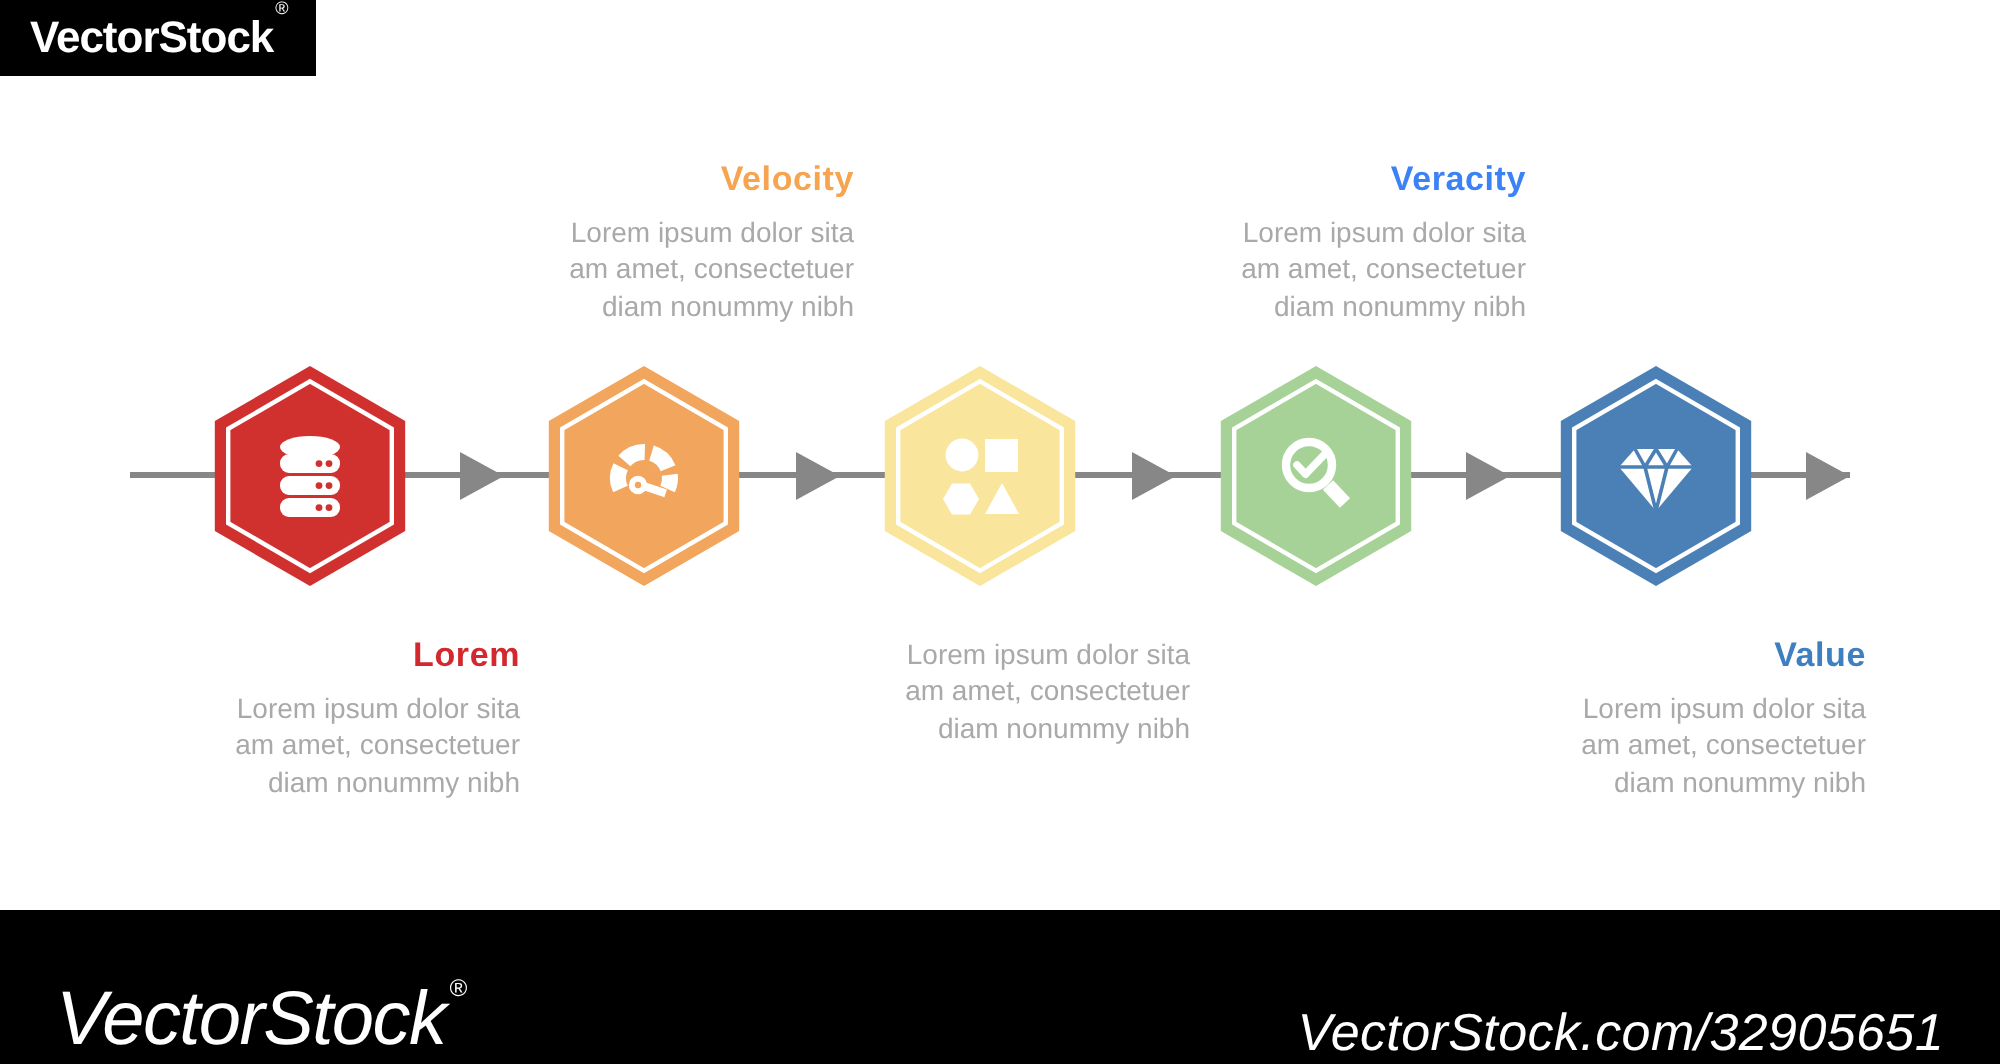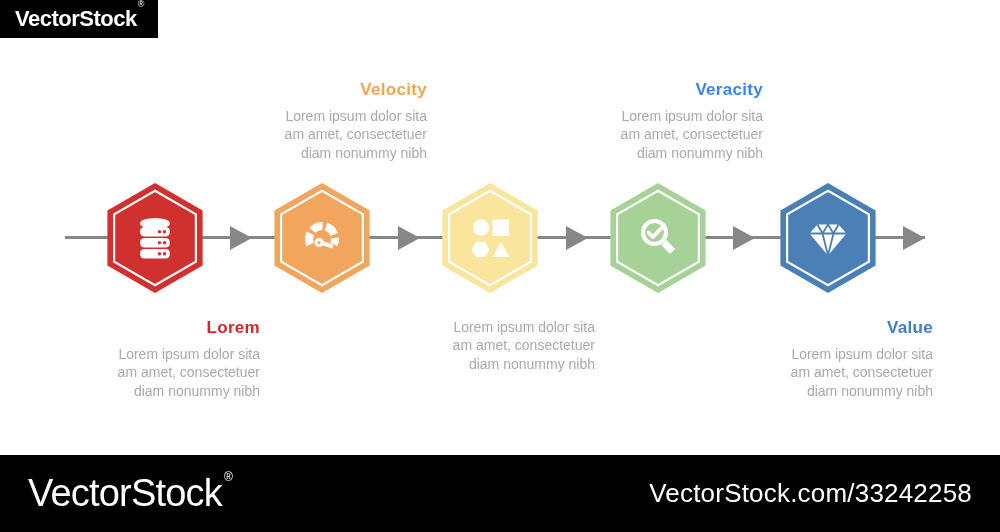--- a/index.html
+++ b/index.html
@@ -23,22 +23,22 @@
 
   
   .label-block{position:absolute;width:210px;text-align:right;}
   .label-block.top{top:80px;}
   .label-block.bottom{top:318px;}
   .step-title{font-size:17px;font-weight:bold;letter-spacing:0.3px;margin-bottom:7px;}
   .step-desc{font-size:14px;line-height:1.32;}
 
   
   .footer{position:absolute;left:0;top:455px;width:1000px;height:77px;
-          display:flex;align-items:center;justify-content:space-between;
-          padding:0 28px;box-sizing:border-box;}
+          display:flex;align-items:flex-end;justify-content:space-between;
+          padding:0 28px;box-sizing:border-box;font-style:italic;}
   .footer .fbrand{color:#fff;font-size:38px;letter-spacing:-0.8px;}
   .footer .fbrand .reg{font-size:12px;vertical-align:top;position:relative;top:-2px;left:2px;}
   .footer .fref{color:#fff;font-size:26px;letter-spacing:0.2px;}
 </style>
 </head>
 <body>
 
 <div class="stage">
 
   <div class="logo" style="background: rgb(0, 0, 0);">
@@ -160,16 +160,16 @@
     <div class="step-title" style="color: rgb(62, 127, 193);">Value</div>
     <div class="step-desc" style="color: rgb(169, 169, 169);">
       <div>Lorem ipsum dolor sita</div>
       <div>am amet, consectetuer</div>
       <div>diam nonummy  nibh</div>
     </div>
   </div>
 
   <div class="footer" style="background: rgb(0, 0, 0);">
     <span class="fbrand"><span>VectorStock</span><span class="reg">®</span></span>
-    <span class="fref">VectorStock.com/33242258</span>
+    <span class="fref">VectorStock.com/32905651</span>
   </div>
 
 </div>
 
 </body></html>

